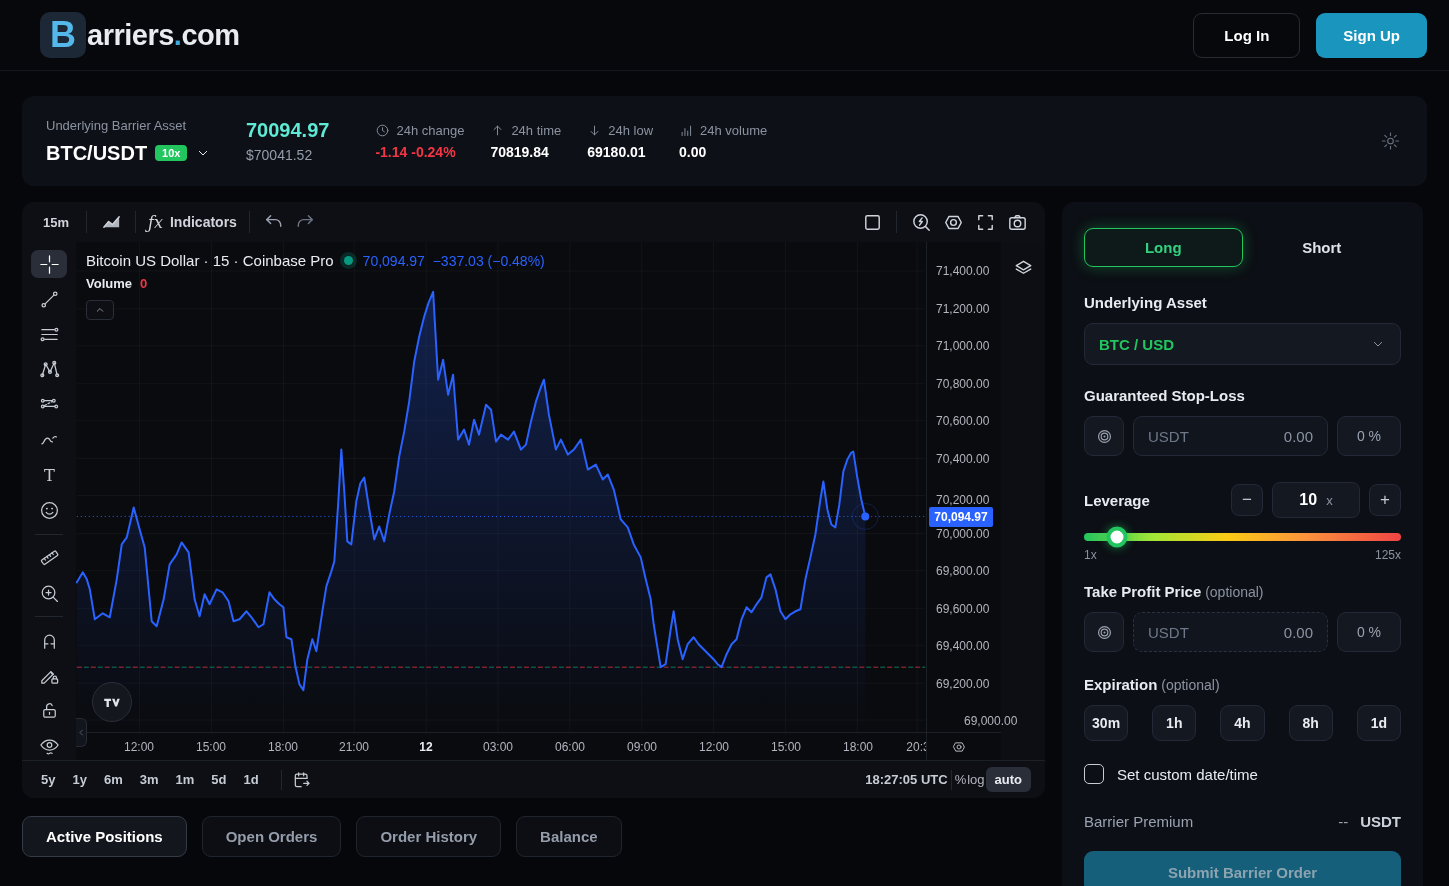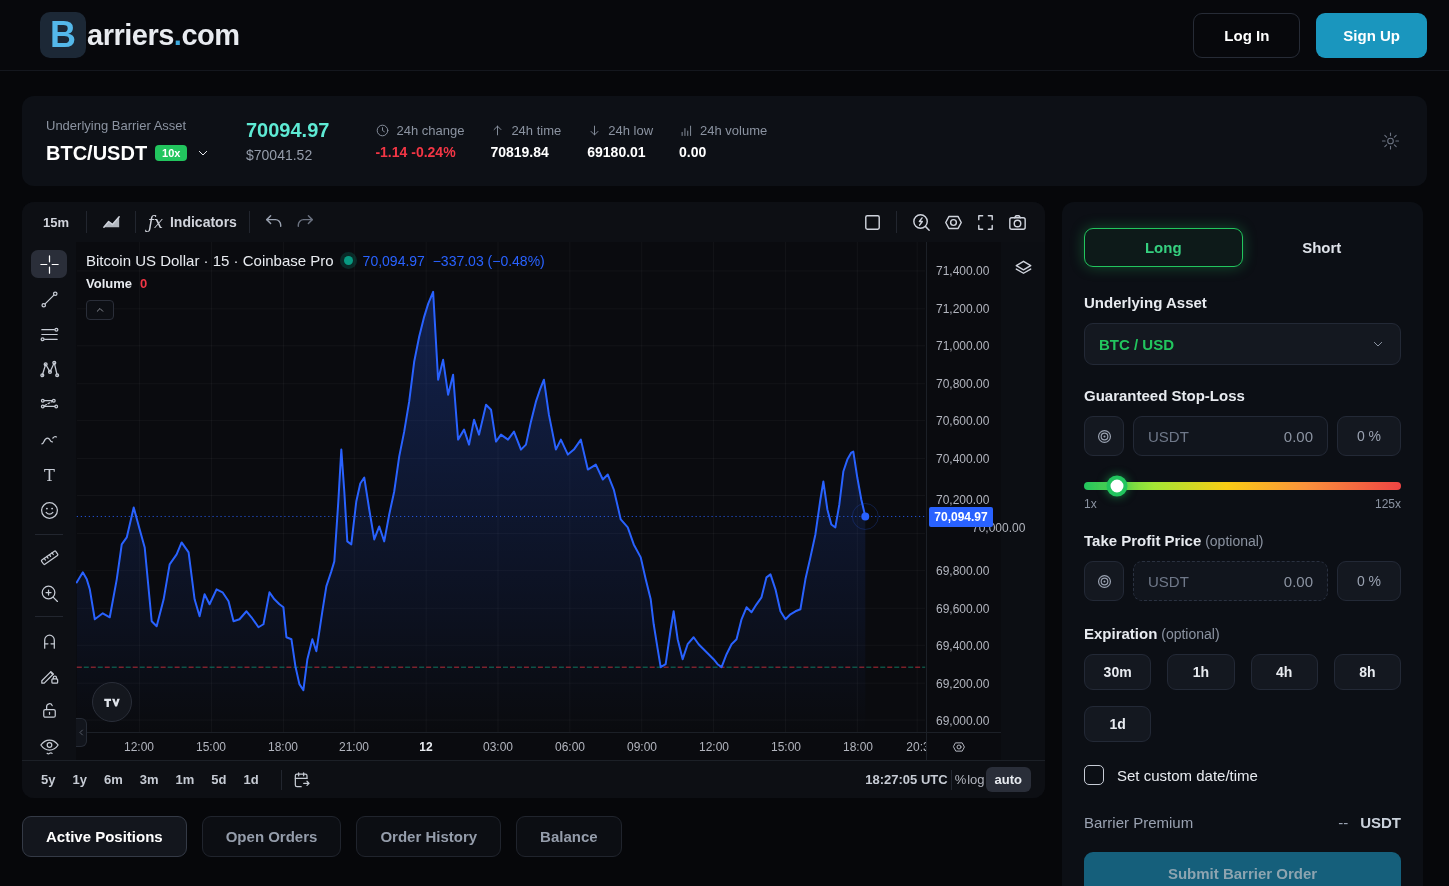--- a/index.html
+++ b/index.html
@@ -109,21 +109,21 @@
   .pct-btn{width:64px;height:40px;background:#141820;border:1px solid #232936;border-radius:9px;display:grid;place-items:center;font-size:14px;color:#9aa2b1;cursor:pointer;box-sizing:border-box;flex-shrink:0}
   .lev-row{display:flex;align-items:center;margin-bottom:15px}
   .lev-ctrl{margin-left:auto;display:flex;align-items:center;gap:9px}
   .step-btn{width:32px;height:32px;background:#141820;border:1px solid #232936;border-radius:8px;display:grid;place-items:center;font-size:17px;color:#c6cbd4;cursor:pointer;box-sizing:border-box}
   .lev-val{width:88px;height:36px;background:#141820;border:1px solid #232936;border-radius:8px;display:flex;align-items:center;justify-content:center;gap:9px;box-sizing:border-box}
   .lev-num{font-size:16px;font-weight:800;color:#fff}
   .lev-x{font-size:13px;color:#8b93a1}
   .slider{position:relative;height:8px;border-radius:4px;margin:12px 0 7px;background:linear-gradient(90deg,#22c55e 0%,#a3e635 22%,#facc15 45%,#fb923c 70%,#ef4444 100%)}
   .thumb{position:absolute;top:50%;transform:translate(-50%,-50%);width:13px;height:13px;background:#fff;border:4px solid #22c55e;border-radius:50%;box-shadow:0 0 10px rgba(34,197,94,.6);cursor:pointer}
   .minmax{display:flex;justify-content:space-between;font-size:12px;color:#8b93a1;margin-bottom:21px}
-  .exp-row{display:grid;grid-template-columns:repeat(4,1fr);gap:16px;margin-bottom:23px}
+  .exp-row{display:grid;grid-template-columns:repeat(5,1fr);gap:24px;margin-bottom:23px}
   .exp-btn{height:34px;background:#141820;border:1px solid #232936;border-radius:9px;display:grid;place-items:center;font-size:14px;font-weight:700;color:#e8ebf0;cursor:pointer}
   .chk-row{display:flex;align-items:center;gap:13px;margin-bottom:29px;cursor:pointer}
   .chk{width:20px;height:20px;border:1.5px solid #c7ccd6;border-radius:5px;background:transparent;box-sizing:border-box}
   .chk-label{font-size:15px;color:#e8ebf0}
   .prem-row{display:flex;align-items:center;margin-bottom:21px;font-size:15px}
   .prem-label{color:#9aa2b1}
   .prem-val{margin-left:auto;color:#9aa2b1}
   .prem-cur{margin-left:12px;color:#cbd2dc;font-weight:700}
   .submit{width:100%;height:42px;border:none;border-radius:9px;background:#155f7b;color:#8da4b0;font-size:15px;font-weight:700;cursor:pointer}
   
@@ -585,26 +585,26 @@
                 <use href="#i-hex"></use>
               </svg>
             </div>
         <div class="y-lab" style="top: 22px;">71,400.00</div>
             <div class="y-lab" style="top: 60px;">71,200.00</div>
             <div class="y-lab" style="top: 97px;">71,000.00</div>
             <div class="y-lab" style="top: 135px;">70,800.00</div>
             <div class="y-lab" style="top: 172px;">70,600.00</div>
             <div class="y-lab" style="top: 210px;">70,400.00</div>
             <div class="y-lab" style="top: 251px;">70,200.00</div>
-            <div class="y-lab" style="top: 279px; margin-left: 36px;">70,000.00</div>
+            <div class="y-lab" style="top: 285px;">70,000.00</div>
             <div class="y-lab" style="top: 322px;">69,800.00</div>
             <div class="y-lab" style="top: 360px;">69,600.00</div>
             <div class="y-lab" style="top: 397px;">69,400.00</div>
             <div class="y-lab" style="top: 435px;">69,200.00</div>
-            <div class="y-lab" style="top: 472px;">69,000.00</div>
+            <div class="y-lab" style="top: 472px; margin-left: 28px;">69,000.00</div>
             <div class="price-tag" style="top: 265px;">70,094.97</div>
           </div>
 
         <div class="right-strip">
           <svg class="ic">
               <use href="#i-layers"></use>
             </svg>
         </div>
       </div>
 
@@ -661,20 +661,31 @@
             <use href="#i-target"></use>
           </svg>
         </span>
       <div class="inbox">
         <span class="cur">USDT</span>
         <span class="val">0.00</span>
       </div>
       <span class="pct-btn">0 %</span>
     </div>
 
+    <div class="lev-row">
+      <span class="flabel" style="margin:0">Leverage</span>
+      <span class="lev-ctrl">
+        <span class="step-btn">−</span>
+        <span class="lev-val">
+          <span class="lev-num">10</span>
+          <span class="lev-x">x</span>
+        </span>
+        <span class="step-btn">+</span>
+      </span>
+    </div>
     <div class="slider">
       <span class="thumb" style="left: 10.4%;"></span>
     </div>
     <div class="minmax">
       <span>1x</span>
       <span>125x</span>
     </div>
 
     <div class="flabel"><span>Take Profit Price</span><span class="opt"> (optional)</span></div>
     <div class="inrow" style="margin-bottom:24px">

